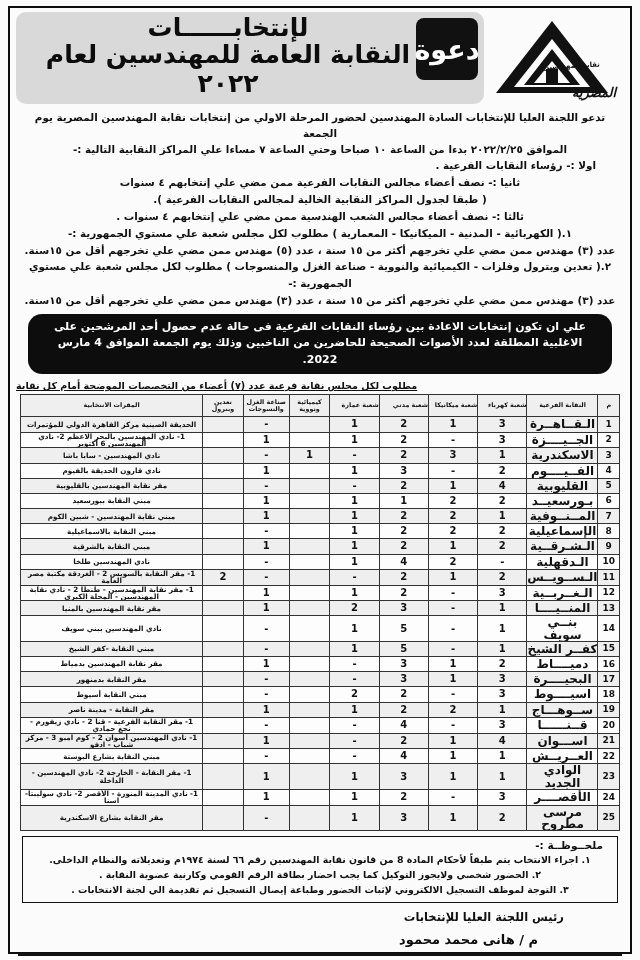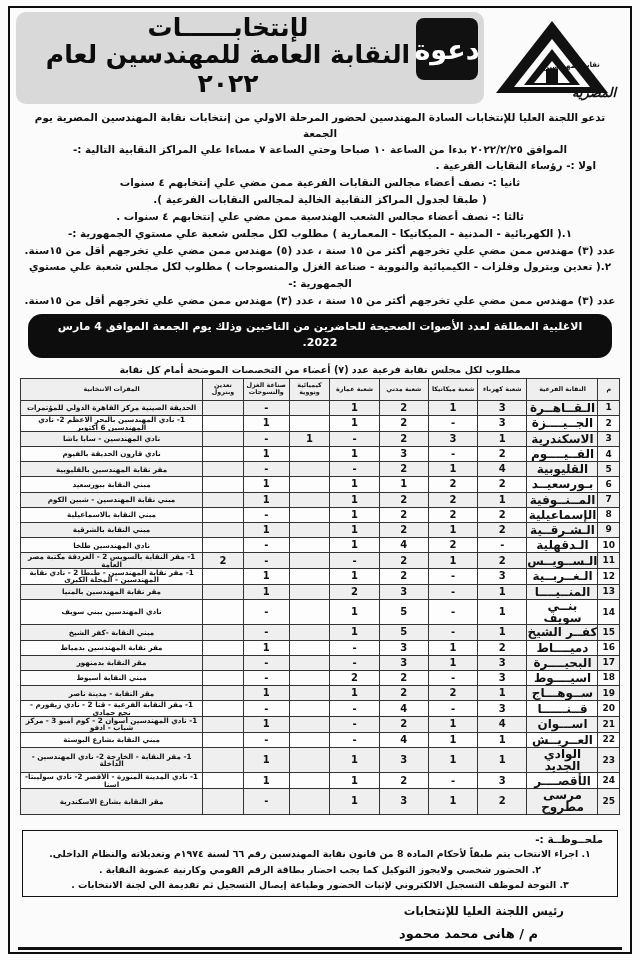--- a/index.html
+++ b/index.html
@@ -98,24 +98,25 @@
   .banner{
     background:#0d0d0d;color:#ffffff;
     border-radius:14px;
     margin:5px 12px 3px 12px;
     padding:5px 14px 6px 14px;
     font-size:11px;font-weight:bold;
     line-height:1.5;text-align:center;
   }
   .banner div{white-space:normal;}
   .reqline{
-    text-align:center;
+    text-align:left;
     font-size:9.6px;font-weight:bold;color:#101010;
     margin:3px 0 3px 0;
     letter-spacing:0.4px;
+    text-decoration:underline;
   }
 
   
   .tablewrap{flex:1 1 auto;padding:0 4px;}
   table{
     width:100%;
     border-collapse:collapse;
     table-layout:fixed;
     direction:rtl;
     border:1.6px solid #111;
@@ -134,21 +135,21 @@
   }
   thead th{
     background:#efefef;
     font-size:6.4px;
     height:19px;
     line-height:1.1;
     padding:1px 0;
   }
   th.c-idx{width:3.4%;}
   th.c-sub{width:11.6%;}
-  th.c-n{width:8.0%;}
+  th.c-n{width:8.0%;text-align:right;}
   th.c-chem{width:6.6%;}
   th.c-tex{width:7.4%;}
   th.c-min{width:6.6%;text-align:center;}
   th.c-loc{width:30%;}
   td.idx{font-size:9px;}
   td.sub{font-size:12px;letter-spacing:1.1px;text-align:center;}
   td.num{font-size:10px;}
   td.loc{font-size:7.2px;letter-spacing:0px;padding:0 3px;}
   tbody tr:nth-child(odd) td{background:#efefef;}
   tbody tr:nth-child(even) td{background:#fdfdfd;}
@@ -218,20 +219,21 @@
     <p class="clause c-right">اولا :-  رؤساء النقابات الفرعية .</p>
     <p class="clause c-center">ثانيا :- نصف أعضاء مجالس النقابات الفرعية ممن مضي علي إنتخابهم ٤ سنوات</p>
     <p class="clause c-center">( طبقا لجدول المراكز النقابية الخالية لمجالس النقابات الفرعية ).</p>
     <p class="clause c-center">ثالثا :- نصف أعضاء مجالس الشعب الهندسية ممن مضي علي إنتخابهم ٤ سنوات .</p>
     <p class="clause c-wide">١.( الكهربائية - المدنية - الميكانيكا - المعمارية ) مطلوب لكل مجلس شعبة علي مستوي الجمهورية :-</p>
     <p class="clause c-wide">عدد (٣) مهندس ممن مضي علي تخرجهم أكثر من ١٥ سنة ، عدد (٥) مهندس ممن مضي علي تخرجهم أقل من ١٥سنة.</p>
     <p class="clause c-wide">٢.( تعدين وبترول وفلزات - الكيميائية والنووية - صناعة الغزل والمنسوجات ) مطلوب لكل مجلس شعبة علي مستوي الجمهورية :-</p>
     <p class="clause c-wide">عدد (٣) مهندس ممن مضي علي تخرجهم أكثر من ١٥ سنة ، عدد (٣) مهندس ممن مضي علي تخرجهم أقل من ١٥سنة.</p>
 
     <div class="banner">
+      <div>علي ان تكون إنتخابات الاعادة بين رؤساء النقابات الفرعية فى حالة عدم حصول أحد المرشحين على</div>
       <div>الاغلبية المطلقة لعدد الأصوات الصحيحة للحاضرين من الناخبين وذلك يوم الجمعة الموافق 4 مارس 2022.</div>
     </div>
 
     <div class="reqline">مطلوب لكل مجلس نقابة فرعية عدد (٧) أعضاء من التخصصات الموضحة أمام كل نقابة</div>
 
     <div class="tablewrap">
       <table>
         <thead>
           <tr>
             <th class="c-idx">م</th>

